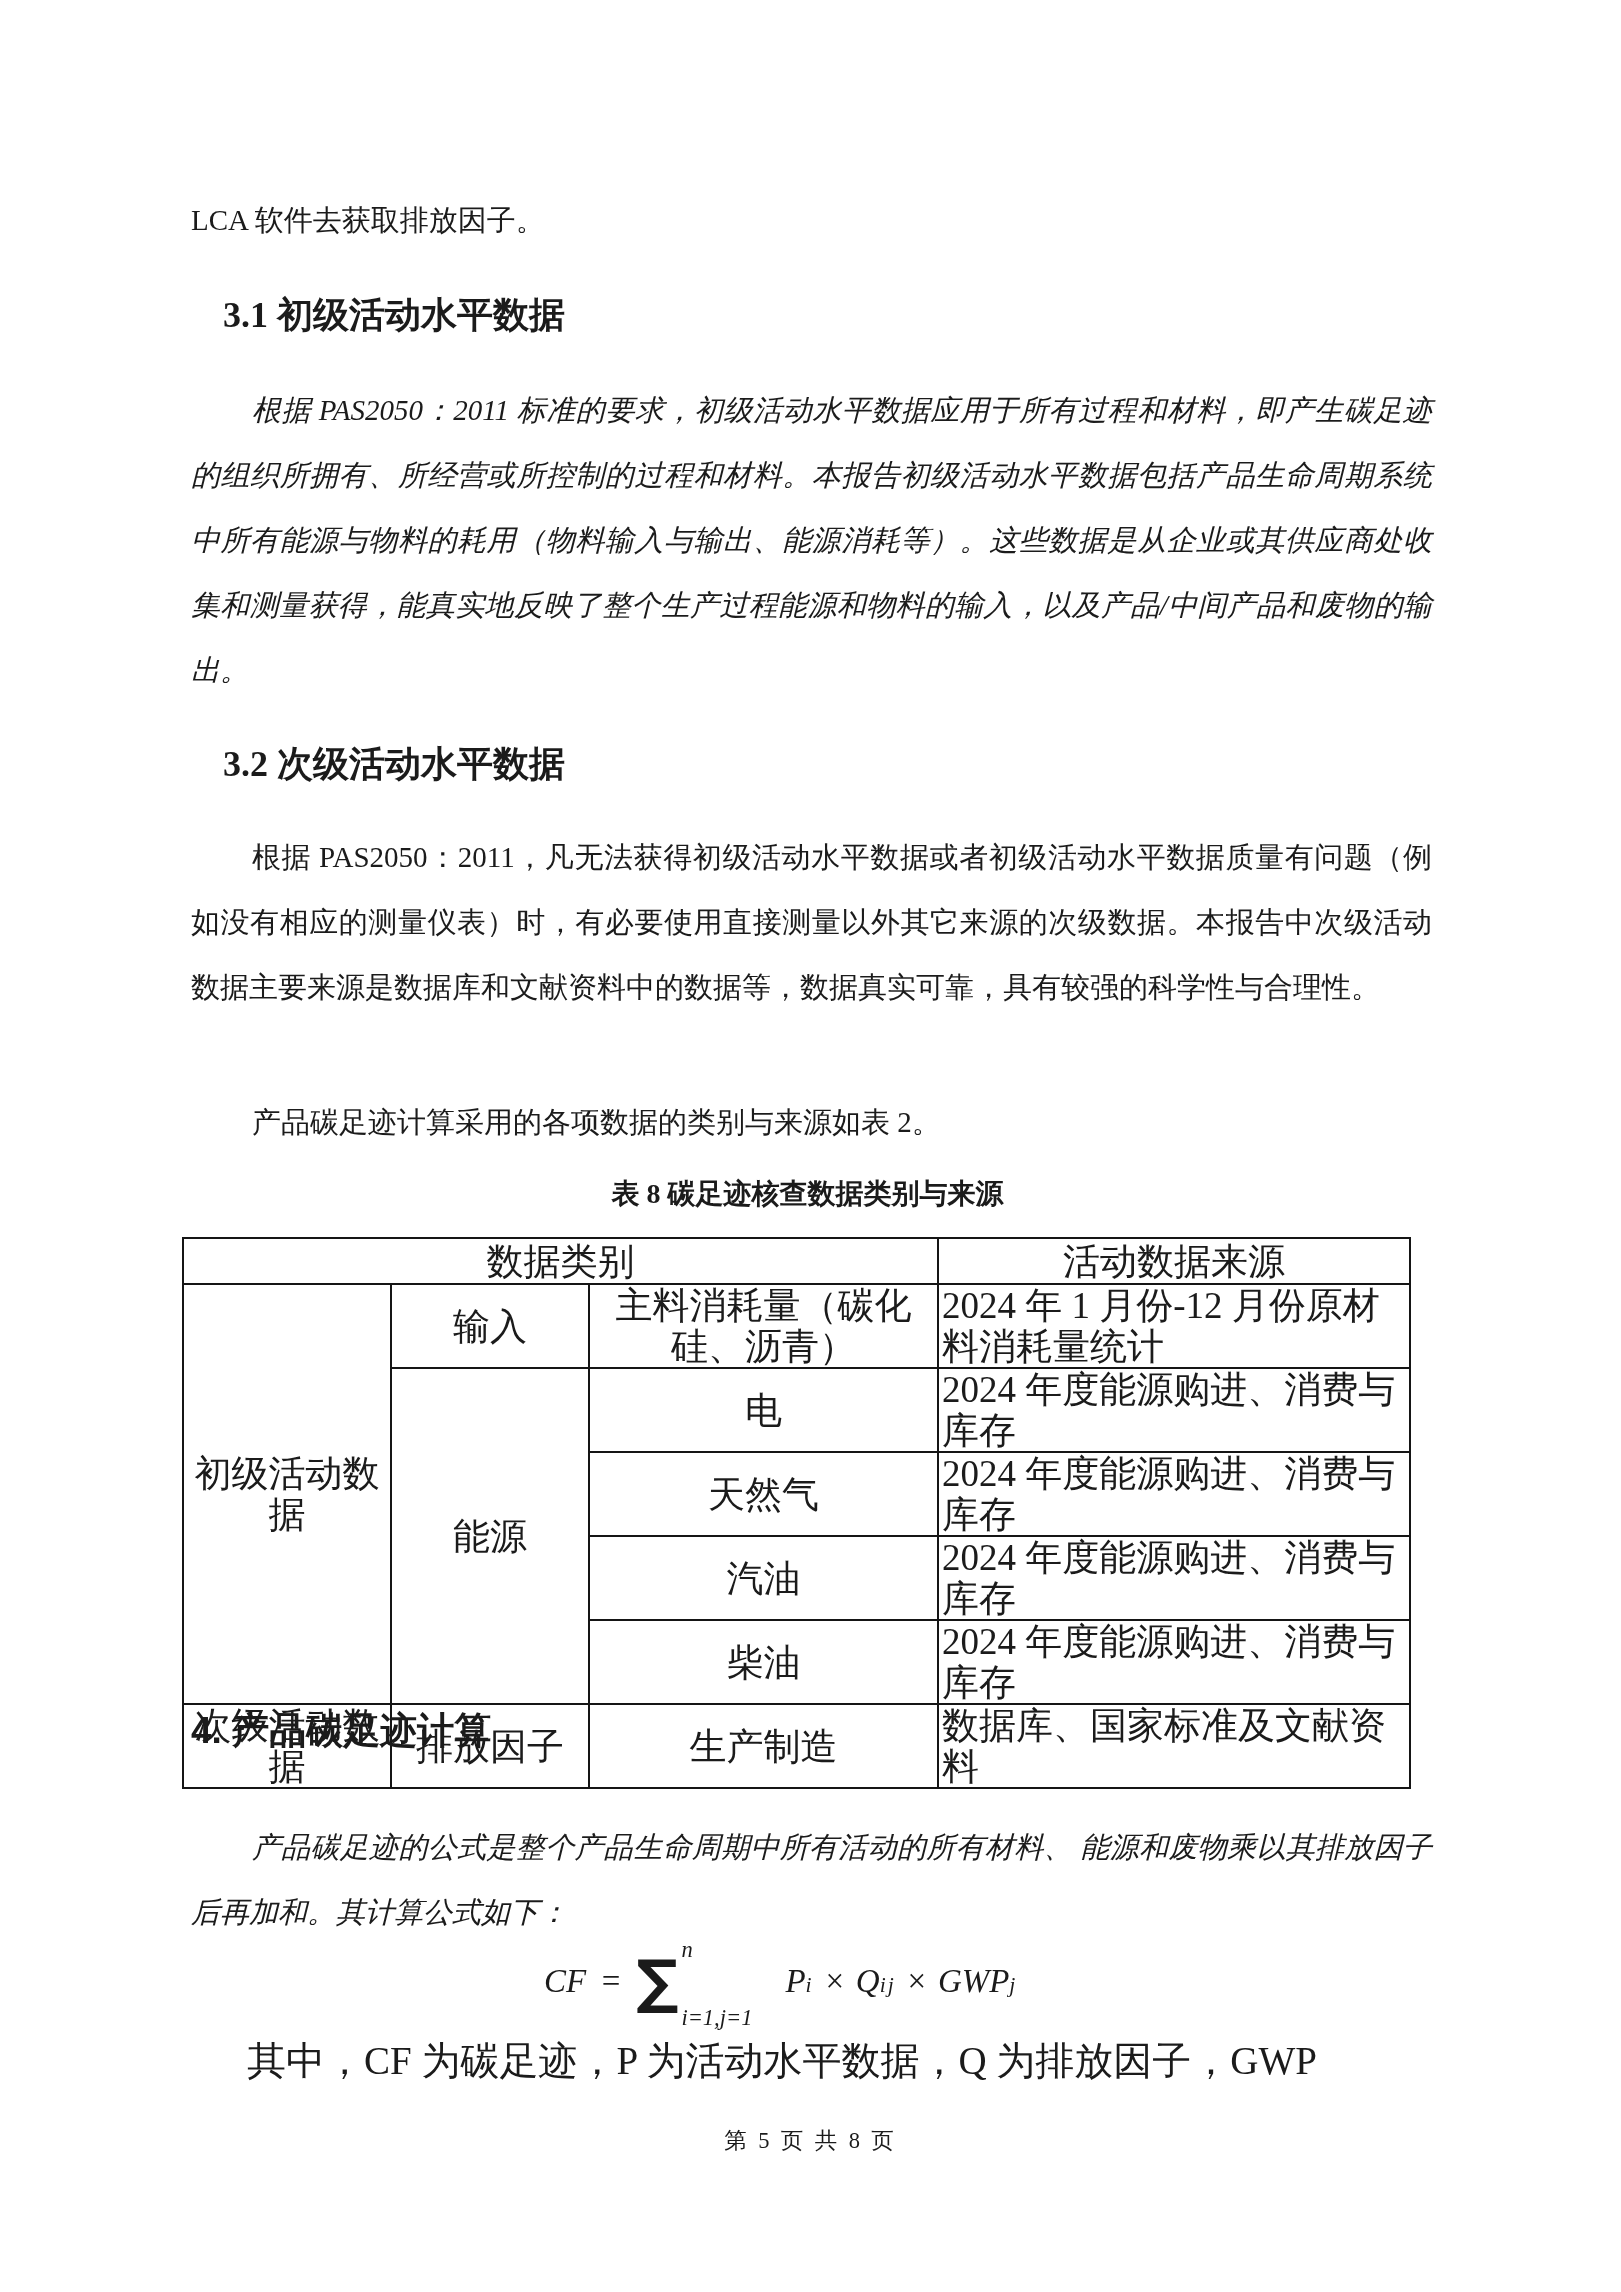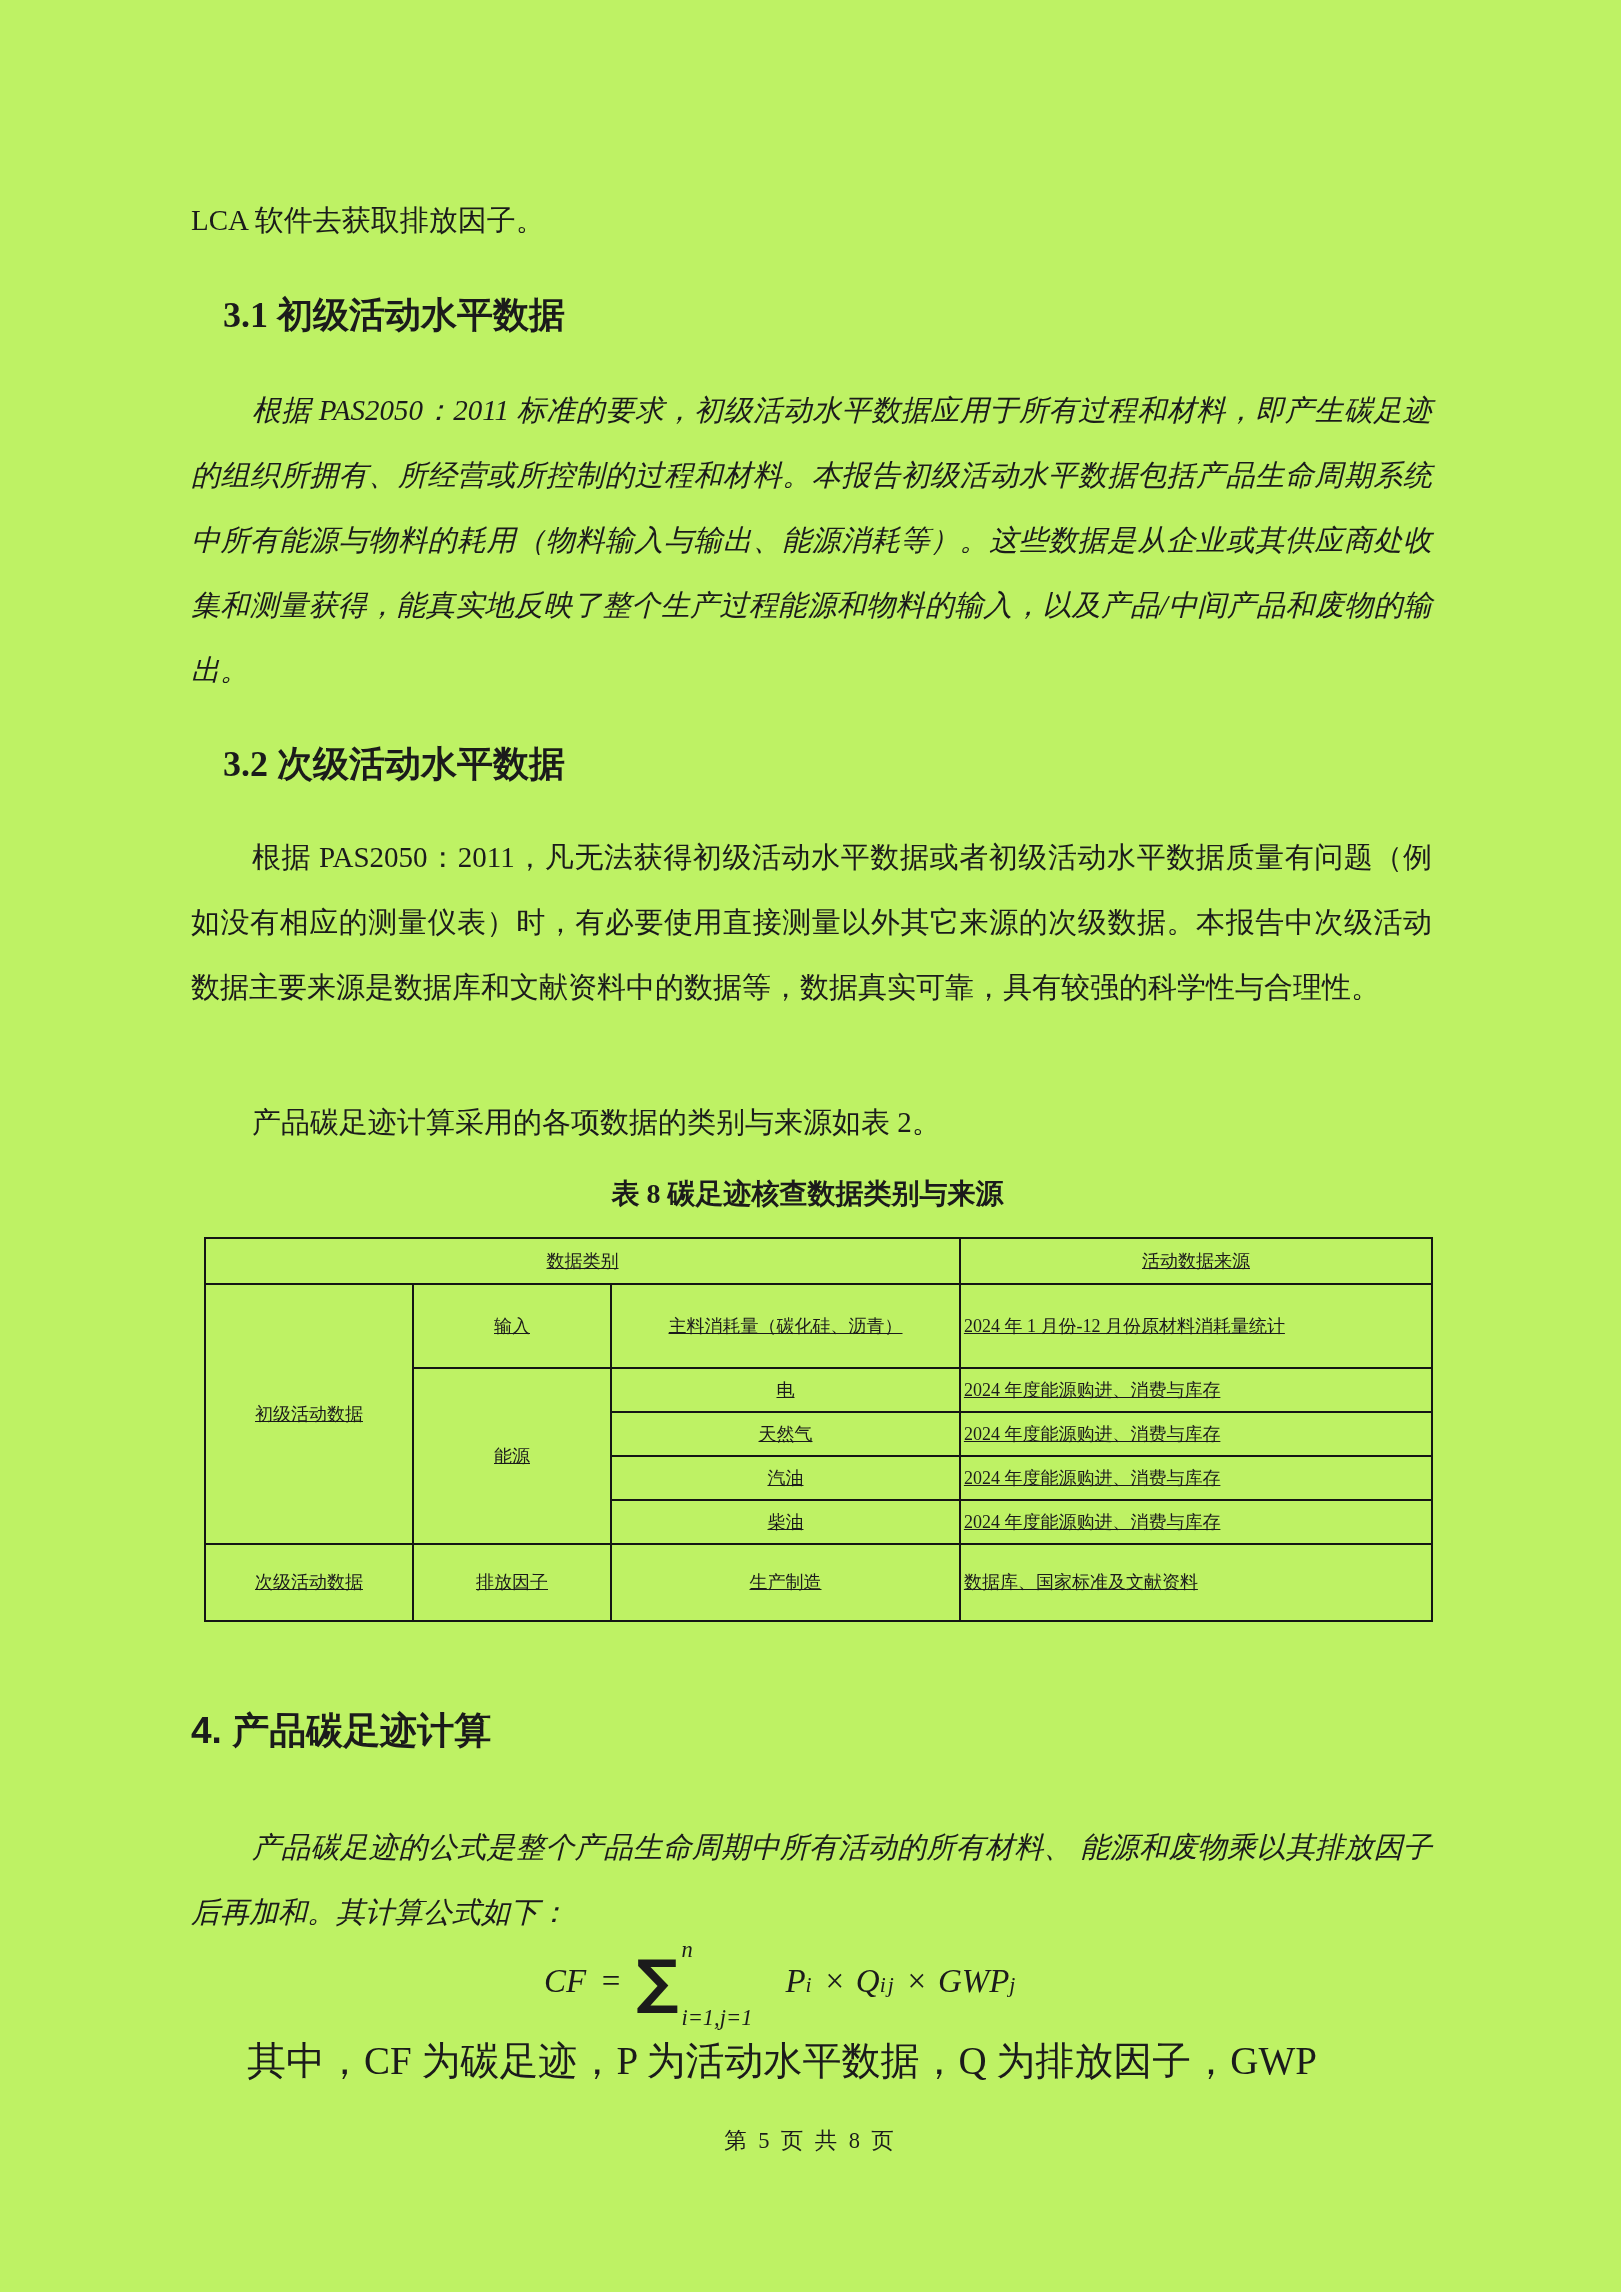--- a/index.html
+++ b/index.html
@@ -1,19 +1,19 @@
 <!DOCTYPE html>
 <html><head>
 <meta charset="utf-8">
 <style>
   html,body{margin:0;padding:0;background:#8a8a8a;}
   .page{
     position:relative;
     width:1621px;height:2293px;
-    background:#bef264;
+    background:#ffffff;
     font-family:"Liberation Serif","DejaVu Serif",serif;
     color:#1b1b1b;
     overflow:hidden;
   }
   .abs{position:absolute;}
   .body-text{
     font-size:29px;
     line-height:65px;
     text-align:justify;
     text-justify:inter-ideograph;
@@ -28,23 +28,23 @@
   #h31{top:294px;left:223px;}
   #h32{top:743px;left:223px;}
   #para31{top:378px;left:191px;width:1241px;font-style:italic;}
   #para32{top:825px;left:191px;width:1241px;}
   #leadin{top:1090px;left:191px;width:1241px;}
   #caption{
     top:1172px;left:194px;width:1227px;
     font-size:28px;font-weight:bold;text-align:center;line-height:43px;
   }
   table.t2{
-    position:absolute;top:1237px;left:204px;
+    position:absolute;top:1237px;left:182px;
     width:1227px;border-collapse:collapse;table-layout:fixed;
-    font-size:18px;color:#1b1b1b;text-decoration:underline;
+    font-size:37px;color:#1b1b1b;
   }
   table.t2 td{
     border:2px solid #151515;
     vertical-align:middle;
     line-height:41px;
     padding:0 2.9px;
     overflow:hidden;
   }
   td.c-center{text-align:center;}
   td.c-left{text-align:left;text-justify:inter-ideograph;}

